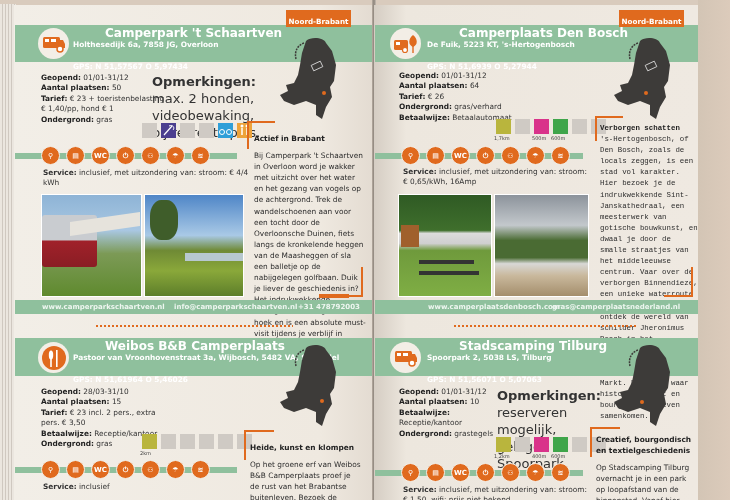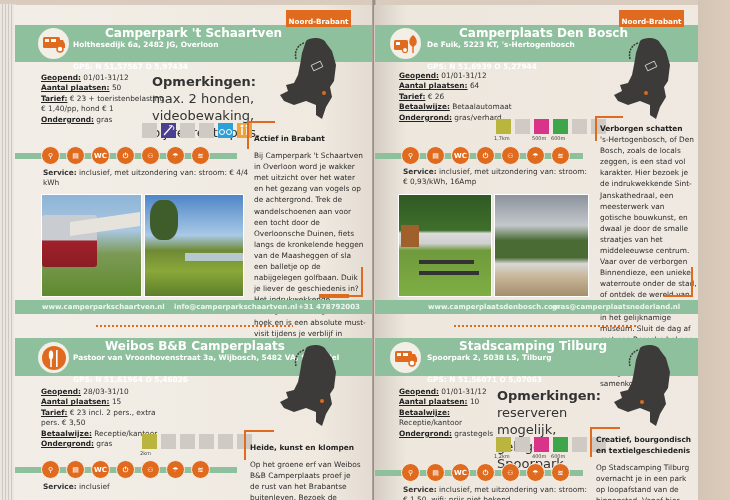--- a/index.html
+++ b/index.html
@@ -54,21 +54,21 @@
     position: absolute; top: 5px; width: 65px; height: 17px;
     background: #e06a1e; color: #fff; font-weight: bold; font-size: 7.2px;
     text-align: center; padding-top: 7px;
   }
   .page.left .region-tab { left: 272px; }
   .page.right .region-tab { left: 245px; }
 
   .nl-map { position: absolute; }
 
   .info { position: absolute; font-size: 7.4px; color: #333; line-height: 10.4px; }
-  .info b { color: #222; text-decoration: underline; }
+  .info b { color: #222; }
   .remarks { position: absolute; font-size: 13px; color: #333; line-height: 17px; }
 
   .facilities { position: absolute; display: flex; gap: 4px; }
   .fac { width: 15px; height: 15px; position: relative; }
   .fac-lbl { position: absolute; top: 16px; left: -2px; font-size: 5px; color: #444; white-space: nowrap; }
 
   .service-bar { position: absolute; height: 6px; background: #8fc09d; left: 1px; }
   .service-icons { position: absolute; display: flex; gap: 6px; }
   .svc {
     width: 19px; height: 19px; border-radius: 50%; background: #e06a1e;
@@ -109,21 +109,21 @@
         <div class="logo-circle" style="left:23px;">
           <svg width="24" height="18" viewBox="0 0 24 18">
               <rect x="1" y="2" width="17" height="11" rx="1.5" fill="#e06a1e"></rect>
               <path d="M18 5 h3 l2 4 v4 h-5z" fill="#e06a1e"></path>
               <rect x="3" y="4" width="4" height="3" fill="#fff"></rect>
               <rect x="9" y="4" width="5" height="3" fill="#fff"></rect>
               <circle cx="18" cy="14" r="3" fill="#fff" stroke="#e06a1e" stroke-width="1.5"></circle>
             </svg>
         </div>
         <div class="h-title" style="left:58px;">Camperpark 't Schaartven</div>
-        <div class="h-addr" style="left:58px;">Holthesedijk 6a, 2482 JG, Overloon</div>
+        <div class="h-addr" style="left:58px;">Holthesedijk 6a, 7858 JG, Overloon</div>
         <div class="h-gps" style="left:58px;">GPS: N 51,57567 O 5,97434</div>
       </div>
       <div class="region-tab">Noord-Brabant</div>
 
       <svg class="nl-map" style="left:262px; top:30px;" width="70" height="90" viewBox="0 0 70 90">
         <path d="M30 6 C36 1, 48 3, 50 8 L56 16 L60 30 L58 46 L54 52 L56 62 L50 72 L46 84 L40 80 L40 70 L30 66 L18 70 L8 66 L4 60 L12 56 L10 50 L18 48 L22 40 L24 30 L26 18 Z" fill="#3d3b39"></path>
         <path d="M28 8 C22 10, 18 16, 20 24" stroke="#3d3b39" stroke-width="1.5" fill="none" stroke-dasharray="2 1"></path>
         <rect x="36" y="28" width="10" height="6" fill="none" stroke="#ddd" stroke-width="0.8" transform="rotate(-25 41 31)"></rect>
         <circle cx="48" cy="58" r="2" fill="#e06a1e"></circle>
       </svg>
@@ -283,22 +283,22 @@
         <path d="M30 6 C36 1, 48 3, 50 8 L56 16 L60 30 L58 46 L54 52 L56 62 L50 72 L46 84 L40 80 L40 70 L30 66 L18 70 L8 66 L4 60 L12 56 L10 50 L18 48 L22 40 L24 30 L26 18 Z" fill="#3d3b39"></path>
         <path d="M28 8 C22 10, 18 16, 20 24" stroke="#3d3b39" stroke-width="1.5" fill="none" stroke-dasharray="2 1"></path>
         <rect x="36" y="28" width="10" height="6" fill="none" stroke="#ddd" stroke-width="0.8" transform="rotate(-25 41 31)"></rect>
         <circle cx="36" cy="58" r="2" fill="#e06a1e"></circle>
       </svg>
 
       <div class="info" style="left:25px; top:66px; width:150px;">
         <div><b>Geopend:</b><span> 01/01-31/12</span></div>
         <div><b>Aantal plaatsen:</b><span> 64</span></div>
         <div><b>Tarief:</b><span> € 26</span></div>
+        <div><b>Ondergrond:</b><span> gras/verhard</span></div>
         <div><b>Betaalwijze:</b><span> Betaalautomaat</span></div>
-        <div><b>Ondergrond:</b><span> gras/verhard</span></div>
       </div>
 
       <div class="facilities" style="left:122px; top:114px;">
         <div class="fac" style="background:#b9b53d">
             <span class="fac-lbl">1,7km</span>
           </div>
         <div class="fac" style="background:#cfcac4"></div>
         <div class="fac" style="background:#d9338a">
             <span class="fac-lbl">500m</span>
           </div>
@@ -313,32 +313,32 @@
       <div class="service-icons" style="left:27px; top:141px;">
         <div class="svc">⚲</div>
         <div class="svc">▤</div>
         <div class="svc">WC</div>
         <div class="svc">⏻</div>
         <div class="svc">⚇</div>
         <div class="svc">☂</div>
         <div class="svc">≋</div>
       </div>
       <div class="service-text" style="left:29px; top:162px; width:185px;">
-        <b>Service:</b><span> inclusief, met uitzondering van: stroom: € 0,93/kWh, 16Amp</span>
+        <b>Service:</b><span> inclusief, met uitzondering van: stroom: € 0,65/kWh, 16Amp</span>
       </div>
 
       <div class="photo" style="left:24px; top:189px; width:94px; height:103px; background:linear-gradient(180deg,#2f5a24 0%,#3f6f2c 35%,#dcdcdc 38%,#cfcfcf 48%,#6f9a3c 55%,#7fae44 100%);">
         <div style="position:absolute; left:20px; top:65px; width:55px; height:4px; background:#333;"></div>
         <div style="position:absolute; left:20px; top:76px; width:60px; height:4px; background:#333;"></div>
         <div style="position:absolute; left:2px; top:30px; width:18px; height:22px; background:#a0602c;"></div>
       </div>
       <div class="photo" style="left:120px; top:189px; width:95px; height:103px; background:linear-gradient(180deg,#8c939b 0%,#c3c8cc 30%,#4a6b33 45%,#4a6b33 62%,#d8d8d6 68%,#c9b89c 80%,#a48e6c 100%);"></div>
 
       <div class="bracket-tl" style="left:221px; top:111px; width:28px; height:25px;"></div>
-      <div class="article" style="left:226px; top:118px; width:98px;">
+      <div class="article" style="left:226px; top:118px; width:98px;font-family:Liberation Mono, monospace;">
         <div class="art-title" style="margin-bottom:0">Verborgen schatten</div>
         <div>'s-Hertogenbosch, of Den Bosch, zoals de locals zeggen, is een stad vol karakter. Hier bezoek je de indrukwekkende Sint-Janskathedraal, een meesterwerk van gotische bouwkunst, en dwaal je door de smalle straatjes van het middeleeuwse centrum. Vaar over de verborgen Binnendieze, een unieke waterroute onder de stad, of ontdek de wereld van schilder Jheronimus Bosch in het gelijknamige museum. Sluit de dag af met een Bossche bol aan de Markt. Een stad waar historie, kunst en bourgondisch leven samenkomen.</div>
       </div>
       <div class="bracket-br" style="left:290px; top:262px; width:29px; height:30px;"></div>
 
       <div class="footer" style="top:295px;">
         <span style="left:53px;">www.camperplaatsdenbosch.com</span>
         <span style="left:177px;">gras@camperplaatsnederland.nl</span>
       </div>
       <div class="divider-dots" style="left:80px; top:320px; width:183px;"></div>

